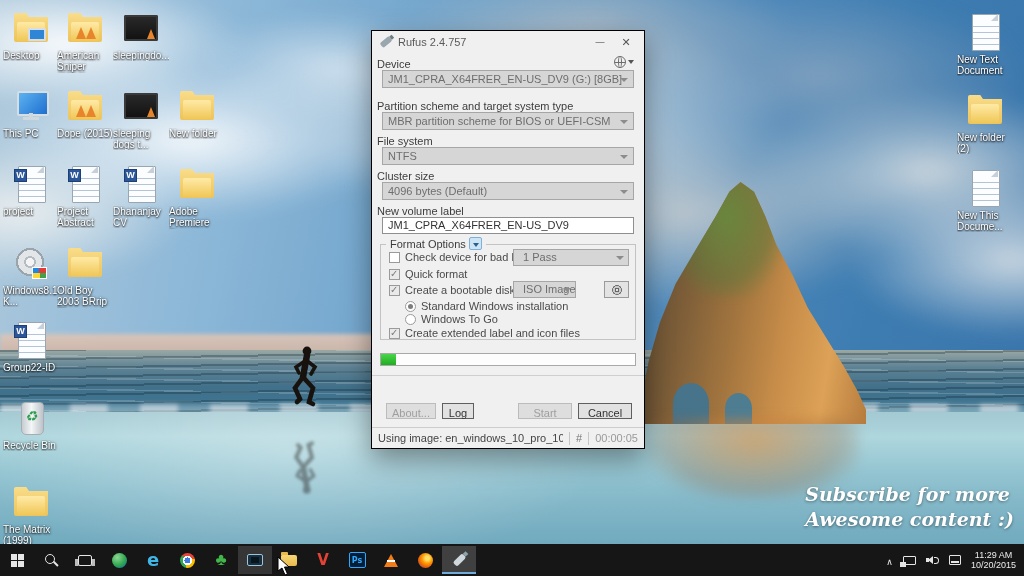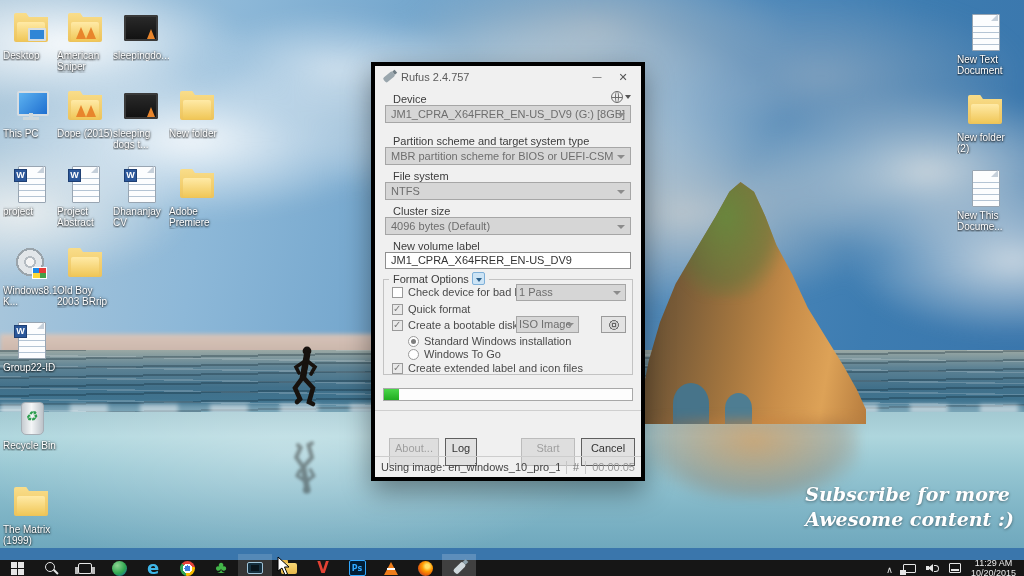--- a/index.html
+++ b/index.html
@@ -90,30 +90,30 @@
     background:radial-gradient(circle at 50% 50%, #f4f4f4 0 4px, #b5bcc2 4px 6px, #e2e6e9 6px 12px, #9aa4ab 12px 14px, transparent 14px); }
   .glyph.installer i { position:absolute; right:4px; bottom:4px; width:15px; height:12px; border:1px solid #fff;
     background:conic-gradient(#e53935 0 25%, #43a047 0 50%, #fdd835 0 75%, #1e88e5 0); }
 
   .glyph.recycle::before { content:""; position:absolute; left:10px; top:4px; width:21px; height:31px;
     background:linear-gradient(90deg,#c6ccd1,#f4f6f7 45%,#bcc3c9); border:1px solid #a6aeb5; border-radius:4px 4px 5px 5px; }
   .glyph.recycle i::before { content:"♻"; position:absolute; left:0; right:0; top:10px; text-align:center; color:#2e9e4f; font-size:14px; }
 
   
   .rufus { position:absolute; left:371px; top:30px; width:274px; height:419px; z-index:20;
-    background:#f0f0f0; border:4px solid #000000; box-shadow:0 10px 26px rgba(0,0,0,.4); font-size:11px; color:#3c3c3c;margin-top:32px; }
+    background:#f0f0f0; border:1px solid #000000; box-shadow:0 10px 26px rgba(0,0,0,.4); font-size:11px; color:#3c3c3c; }
   .titlebar { position:absolute; left:0; top:0; right:0; height:22px; display:flex; align-items:center; padding:0 8px; gap:6px; }
   .appicon { width:12px; height:6px; background:#9aa6ad; border-radius:2px; transform:rotate(-40deg); position:relative; }
   .appicon::after { content:""; position:absolute; right:-3px; top:1px; width:3px; height:4px; background:#6f7c84; }
   .wtitle { flex:1; font-size:11px; color:#5a5a5a; }
   .wbtn { width:20px; height:16px; display:flex; align-items:center; justify-content:center; color:#555; font-size:11px; }
   .wbtn.min::before { content:"—"; font-size:9px; }
   .wbtn.cls::before { content:"✕"; }
 
-  .flabel { position:absolute; left:18px; color:#3c3c3c; }
+  .flabel { position:absolute; left:5px; color:#3c3c3c; }
   .dd { position:absolute; left:10px; right:10px; height:18px; background:#d6d6d6; border:1px solid #a6a6a6;
     color:#6e6e6e; line-height:16px; padding:0 18px 0 5px; white-space:nowrap; overflow:hidden; }
   .dd::after { content:""; position:absolute; right:5px; top:7px; width:0; height:0;
     border-left:4px solid transparent; border-right:4px solid transparent; border-top:4px solid #8c8c8c; }
   .tinput { position:absolute; left:10px; right:10px; height:17px; background:#fff; border:1px solid #8f8f8f;
     color:#333; line-height:15px; padding:0 5px; white-space:nowrap; overflow:hidden; }
 
   .y-l1{top:27px} .y-d1{top:39px} .y-l2{top:69px} .y-d2{top:81px}
   .y-l3{top:104px} .y-d3{top:116px} .y-l4{top:139px} .y-d4{top:151px}
   .y-l5{top:174px} .y-d5{top:186px}
@@ -124,37 +124,37 @@
   .toggle::after { content:""; position:absolute; left:3px; top:5px; width:0; height:0;
     border-left:3px solid transparent; border-right:3px solid transparent; border-top:4px solid #2b5f8a; }
   .grow { position:absolute; left:8px; display:flex; align-items:center; gap:5px; color:#4a4a4a; }
   .grow.indent { left:24px; }
   .cb { width:11px; height:11px; border:1px solid #9a9a9a; background:#fff; position:relative; flex:0 0 auto; }
   .cb.on { background:#e9e9e9; }
   .cb.on::after { content:"✓"; position:absolute; left:0px; top:-2px; font-size:10px; color:#7d7d7d; }
   .radio { width:11px; height:11px; border:1px solid #9a9a9a; background:#fff; border-radius:50%; position:relative; flex:0 0 auto; }
   .radio.on::after { content:""; position:absolute; inset:2px; border-radius:50%; background:#7d7d7d; }
   .gdd { position:absolute; height:17px; background:#d6d6d6; border:1px solid #a6a6a6; color:#6e6e6e;
-    line-height:15px; padding:0 16px 0 2px; white-space:nowrap; overflow:hidden; }
+    line-height:15px; padding:0 16px 0 9px; white-space:nowrap; overflow:hidden; }
   .gdd::after { content:""; position:absolute; right:4px; top:6px; width:0; height:0;
     border-left:4px solid transparent; border-right:4px solid transparent; border-top:4px solid #8c8c8c; }
   .g-pass { top:4px; left:132px; right:6px; }
   .g-iso { top:36px; left:132px; width:63px; }
   .discbtn { position:absolute; top:36px; right:6px; width:25px; height:17px; background:#e3e3e3; border:1px solid #9a9a9a; }
   .discbtn::before { content:""; position:absolute; left:7px; top:3px; width:10px; height:10px; border-radius:50%;
     background:radial-gradient(circle, #e3e3e3 0 1.5px, #666 1.5px 2.5px, #c9c9c9 2.5px 4px, #666 4px 5px, transparent 5px); }
   .gr1{top:6px} .gr2{top:23px} .gr3{top:39px} .gr4{top:55px} .gr5{top:68px} .gr6{top:82px}
 
   .progress { position:absolute; left:8px; right:8px; top:322px; height:13px; background:#fdfdfd; border:1px solid #a8a8a8; }
   .pfill { height:100%; background:linear-gradient(180deg,#49d649,#21ac21); }
   .hsep { position:absolute; left:0; right:0; top:344px; border-top:1px solid #cfcfcf; }
   .statusmsg { position:absolute; left:0; right:0; top:351px; text-align:center; color:#222; }
 
   .btnrow { position:absolute; left:0; right:0; top:372px; height:20px; }
-  .btn { position:absolute; height:28px; background:#e1e1e1; border:1px solid #8e8e8e; color:#333;
+  .btn { position:absolute; height:16px; background:#e1e1e1; border:1px solid #8e8e8e; color:#333;
     font-size:11px; text-align:center; line-height:18px; }
   .btn.disabled { color:#9f9f9f; background:#dedede; border-color:#bcbcbc; }
   .b-about{left:14px;width:50px} .b-log{left:70px;width:32px;border-color:#5f5f5f}
   .b-start{left:146px;width:54px} .b-cancel{left:206px;width:54px;border-color:#5f5f5f}
 
   .wstatusbar { position:absolute; left:0; right:0; bottom:0; height:21px; border-top:1px solid #cdcdcd;
     display:flex; align-items:center; padding:0 6px; gap:6px; color:#444; }
   .wstatusbar .msg { flex:1; white-space:nowrap; overflow:hidden; }
   .vdiv { width:1px; height:13px; background:#c6c6c6; }
   .hash { color:#777; } .elapsed { color:#9a9a9a; }
@@ -164,21 +164,21 @@
   .globe::after { content:""; position:absolute; left:3px; right:3px; top:-1px; bottom:-1px;
     border-left:1px solid #6e6e6e; border-right:1px solid #6e6e6e; border-radius:50%; }
   .caret { width:0; height:0; border-left:3px solid transparent; border-right:3px solid transparent; border-top:4px solid #555; }
 
   
   .subscribe { position:absolute; right:10px; top:482px; z-index:15; color:#fff;
     font-family:"DejaVu Serif", serif; font-style:italic; font-weight:bold; font-size:19px; line-height:25px;
     text-shadow:0 1px 3px rgba(0,0,0,.45); }
 
   
-  .taskbar { position:absolute; left:0; bottom:0; width:1024px; height:16px; background:#161616; z-index:30;
+  .taskbar { position:absolute; left:0; bottom:0; width:1024px; height:32px; background:#161616; z-index:30;
     display:flex; align-items:flex-start; }
   .tbtn { width:34px; height:28px; display:flex; align-items:center; justify-content:center; position:relative; }
   .tbtn.hover { background:rgba(255,255,255,.14); }
   .tbtn.active { background:rgba(255,255,255,.18); box-shadow:inset 0 -2px 0 rgba(118,185,237,.9); }
 
   .tg-start { width:13px; height:13px;
     background:linear-gradient(#e6e6e6,#e6e6e6) 0 0/6px 6px no-repeat, linear-gradient(#e6e6e6,#e6e6e6) 7px 0/6px 6px no-repeat,
       linear-gradient(#e6e6e6,#e6e6e6) 0 7px/6px 6px no-repeat, linear-gradient(#e6e6e6,#e6e6e6) 7px 7px/6px 6px no-repeat; }
   .tg-search { width:15px; height:15px; position:relative; }
   .tg-search::before { content:""; position:absolute; left:1px; top:1px; width:8px; height:8px; border:1.5px solid #e6e6e6; border-radius:50%; }

